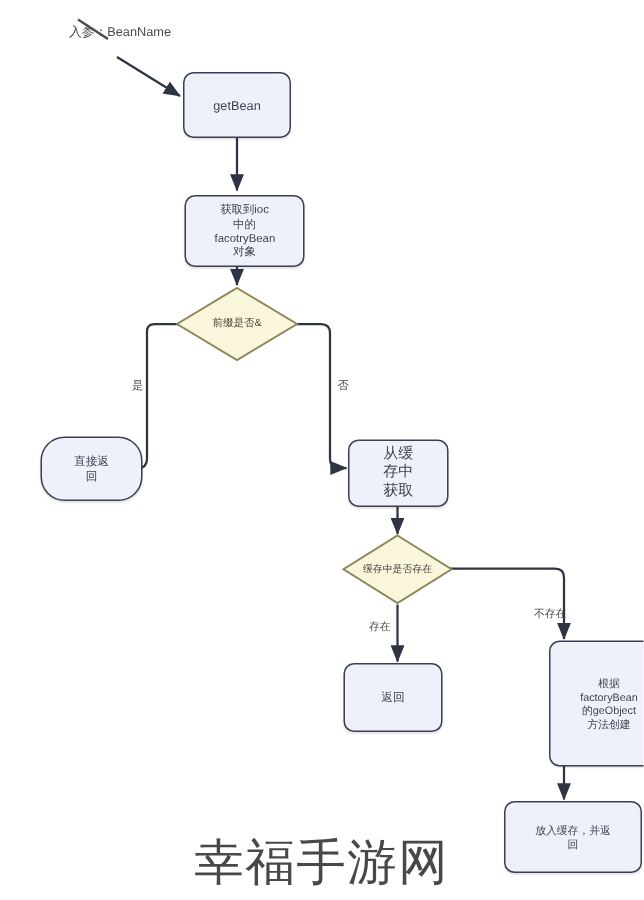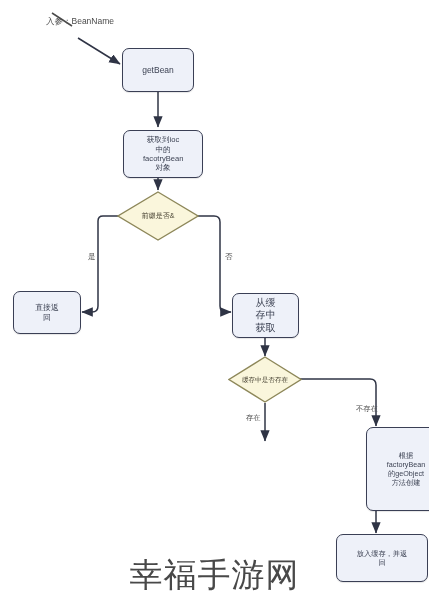--- a/index.html
+++ b/index.html
@@ -115,39 +115,42 @@
     <svg class="dshape" viewBox="0 0 82 50" preserveAspectRatio="none">
       <polygon points="41,1 81,25 41,49 1,25" fill="#faf6dc" stroke="#8d8759" stroke-width="1.3"></polygon>
     </svg>
     <div class="dtext">前缀是否&amp;</div>
   </div>
 
   <div class="edge-label" style="left:88px;top:252px;font-size:7.5px;">是</div>
 
   <div class="edge-label" style="left:225px;top:252px;font-size:7.5px;">否</div>
 
-  <div class="node proc" style="left:13px;top:291px;width:68px;height:43px;font-size:7.8px;">
+  <div class="node proc" style="left:27px;top:291px;width:68px;height:43px;font-size:7.8px;border-radius:16px;">
     <span>直接返回</span>
   </div>
 
   <div class="node proc" style="left:232px;top:293px;width:67px;height:45px;font-size:10px;">
     <span>从缓存中获取</span>
   </div>
 
   <div class="node dec" style="left:228px;top:356px;width:74px;height:47px;font-size:6.6px;">
     <svg class="dshape" viewBox="0 0 74 47" preserveAspectRatio="none">
       <polygon points="37,1 73,23.5 37,46 1,23.5" fill="#faf6dc" stroke="#8d8759" stroke-width="1.3"></polygon>
     </svg>
     <div class="dtext">缓存中是否存在</div>
   </div>
 
   <div class="edge-label" style="left:246px;top:413px;font-size:7.2px;">存在</div>
 
   <div class="edge-label" style="left:356px;top:404px;font-size:7.2px;">不存在</div>
 
+  <div class="node proc" style="left:229px;top:442px;width:66px;height:46px;font-size:7.8px;">
+    <span>返回</span>
+  </div>
 
   <div class="node proc" style="left:336px;top:427px;width:80px;height:84px;font-size:7.2px;margin-left:30px;">
     <span>根据factoryBean的geObject方法创建</span>
   </div>
 
   <div class="node proc" style="left:336px;top:534px;width:92px;height:48px;font-size:7.2px;">
     <span>放入缓存，并返回</span>
   </div>
 
   <div class="watermark">幸福手游网</div>

